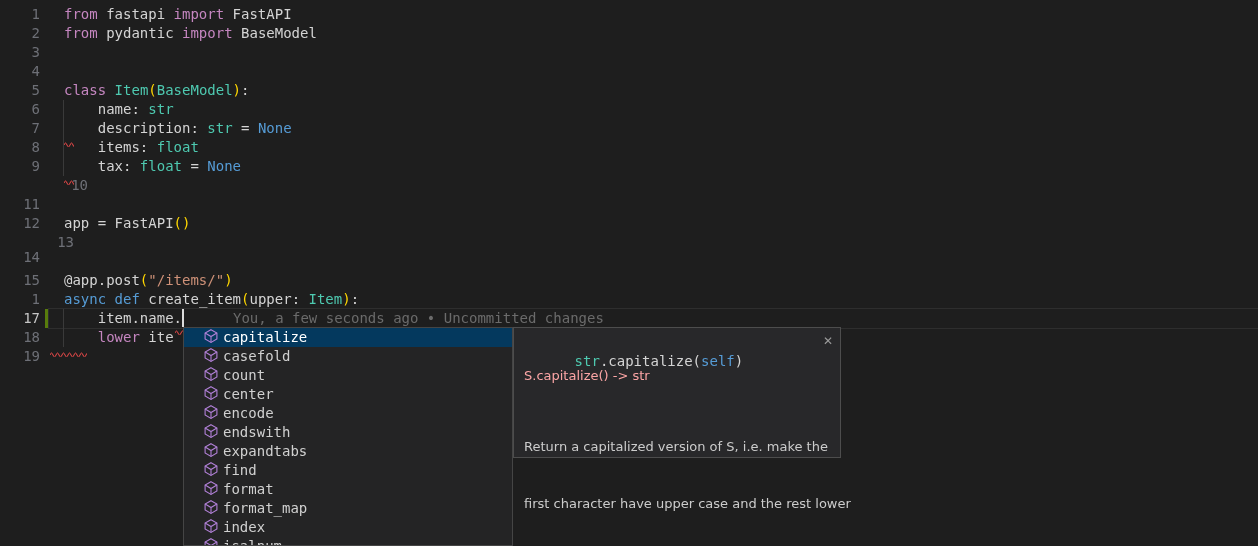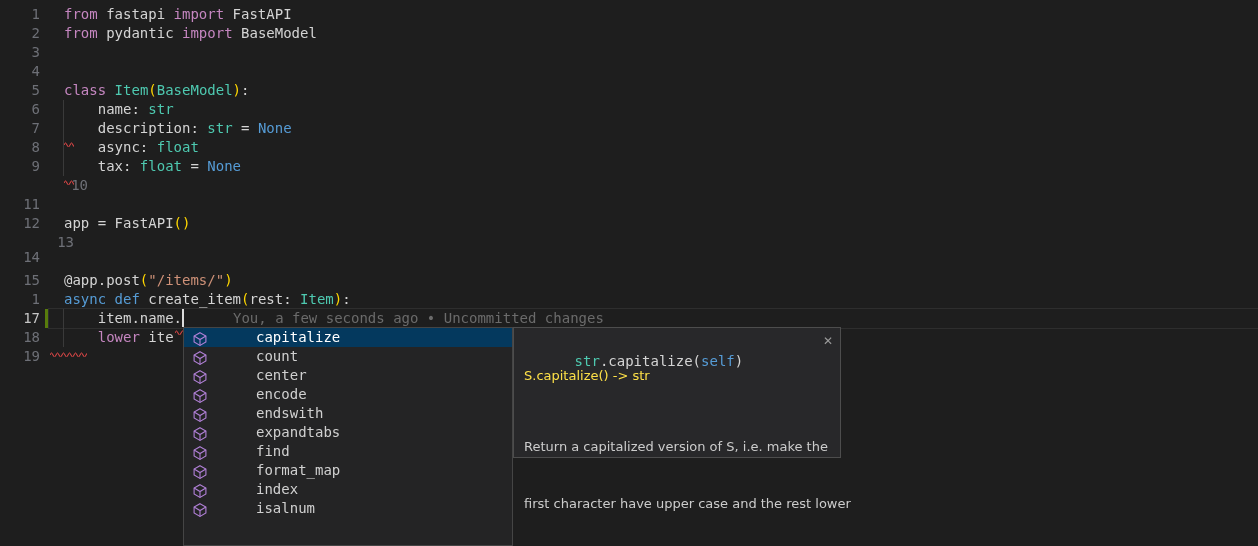--- a/index.html
+++ b/index.html
@@ -19,31 +19,31 @@
   #line-highlight{position:absolute;left:48px;right:0;top:308px;height:19px;
                   border-top:1px solid #2e2e2e;border-bottom:1px solid #2e2e2e;border-left:1px solid #2e2e2e;}
   .indent-guide{position:absolute;left:63px;width:1px;background:#3a3a3a;}
   #added-bar{position:absolute;left:45px;top:309px;width:3px;height:19px;background:#587c0c;}
   #cursor{position:absolute;left:182px;top:309px;width:2px;height:18px;background:#dcdcdc;}
   #blame{position:absolute;left:233px;top:309px;height:19px;color:#6b6b6b;white-space:pre;}
   .squiggle{position:absolute;}
   
   #suggest{position:absolute;left:183px;top:327px;width:330px;height:219px;background:#242425;
            border:1px solid #454545;box-sizing:border-box;overflow:hidden;z-index:5;}
-  .srow{position:relative;height:19px;display:flex;align-items:flex-end;padding-left:8px;color:#d0d0d0;cursor:pointer;gap:44px;}
+  .srow{position:relative;height:19px;display:flex;align-items:flex-start;padding-left:19px;color:#d0d0d0;cursor:pointer;}
   .srow .sicon{width:16px;height:16px;margin-right:4px;flex:0 0 16px;display:flex;align-items:center;}
   .srow .slabel{white-space:pre;}
   .srow.selected{background:#04395e;color:#ffffff;}
   
   #docs{position:absolute;left:513px;top:327px;width:328px;height:131px;background:#28282a;
         border:1px solid #4d4d4d;box-sizing:border-box;z-index:6;}
   #docs-header{position:absolute;left:10px;top:5px;white-space:pre;font-size:14px;}
   #docs-close{position:absolute;right:7px;top:4px;color:#9b9b9b;font-size:12px;cursor:pointer;
               font-family:"DejaVu Sans",sans-serif;}
-  #docs-summary{position:absolute;left:10px;top:38px;color:#fde047;
+  #docs-summary{position:absolute;left:10px;top:38px;color:#fca5a5;
                 font-family:"DejaVu Sans","Liberation Sans",sans-serif;font-size:13px;}
   #docs-desc{position:absolute;left:10px;top:71px;color:#cccccc;
              font-family:"DejaVu Sans","Liberation Sans",sans-serif;font-size:13px;line-height:19px;white-space:pre;}
 </style>
 </head>
 <body>
 
 <div id="screen">
 
   <div id="line-highlight"></div>
@@ -54,29 +54,29 @@
   <div id="added-bar"></div>
 
   <div id="code-lines">
       <div class="ln" style="top: 5px;"><span class="num">1</span><span class="code"><span class="tk-kw">from</span><span class="tk-fg"> fastapi </span><span class="tk-kw">import</span><span class="tk-fg"> FastAPI</span></span></div>
       <div class="ln" style="top: 24px;"><span class="num">2</span><span class="code"><span class="tk-kw">from</span><span class="tk-fg"> pydantic </span><span class="tk-kw">import</span><span class="tk-fg"> BaseModel</span></span></div>
       <div class="ln" style="top: 43px;"><span class="num">3</span><span class="code"></span></div>
       <div class="ln" style="top: 62px;"><span class="num">4</span><span class="code"></span></div>
       <div class="ln" style="top: 81px;"><span class="num">5</span><span class="code"><span class="tk-kw">class</span><span class="tk-fg"> </span><span class="tk-ty">Item</span><span class="tk-pa">(</span><span class="tk-ty">BaseModel</span><span class="tk-pa">)</span><span class="tk-fg">:</span></span></div>
       <div class="ln" style="top: 100px;"><span class="num">6</span><span class="code"><span class="tk-fg">    name: </span><span class="tk-ty">str</span></span></div>
       <div class="ln" style="top: 119px;"><span class="num">7</span><span class="code"><span class="tk-fg">    description: </span><span class="tk-ty">str</span><span class="tk-fg"> = </span><span class="tk-kb">None</span></span></div>
-      <div class="ln" style="top: 138px;"><span class="num">8</span><span class="code"><span class="tk-fg">    async: </span><span class="tk-ty">float</span></span></div>
+      <div class="ln" style="top: 138px;"><span class="num">8</span><span class="code"><span class="tk-fg">    items: </span><span class="tk-ty">float</span></span></div>
       <div class="ln" style="top: 157px;"><span class="num">9</span><span class="code"><span class="tk-fg">    tax: </span><span class="tk-ty">float</span><span class="tk-fg"> = </span><span class="tk-kb">None</span></span></div>
       <div class="ln" style="top: 176px; margin-left: 48px;"><span class="num">10</span><span class="code"></span></div>
       <div class="ln" style="top: 195px;"><span class="num">11</span><span class="code"></span></div>
       <div class="ln" style="top: 214px;"><span class="num">12</span><span class="code"><span class="tk-fg">app = FastAPI</span><span class="tk-pa">()</span></span></div>
       <div class="ln" style="top: 233px; margin-left: 34px;"><span class="num">13</span><span class="code"></span></div>
       <div class="ln" style="top: 248px;"><span class="num">14</span><span class="code"></span></div>
       <div class="ln" style="top: 271px;"><span class="num">15</span><span class="code"><span class="tk-fg">@app.post</span><span class="tk-pa">(</span><span class="tk-st">"/items/"</span><span class="tk-pa">)</span></span></div>
-      <div class="ln" style="top: 290px;"><span class="num">1</span><span class="code"><span class="tk-kb">async</span><span class="tk-fg"> </span><span class="tk-kb">def</span><span class="tk-fg"> create_item</span><span class="tk-pa">(</span><span class="tk-fg">rest: </span><span class="tk-ty">Item</span><span class="tk-pa">)</span><span class="tk-fg">:</span></span></div>
+      <div class="ln" style="top: 290px;"><span class="num">1</span><span class="code"><span class="tk-kb">async</span><span class="tk-fg"> </span><span class="tk-kb">def</span><span class="tk-fg"> create_item</span><span class="tk-pa">(</span><span class="tk-fg">upper: </span><span class="tk-ty">Item</span><span class="tk-pa">)</span><span class="tk-fg">:</span></span></div>
       <div class="ln" style="top: 309px;"><span class="num active">17</span><span class="code"><span class="tk-fg">    item.name.</span></span></div>
       <div class="ln" style="top: 328px;"><span class="num">18</span><span class="code"><span class="tk-fg">    </span><span class="tk-kw">lower</span><span class="tk-fg"> ite</span></span></div>
       <div class="ln" style="top: 347px;"><span class="num">19</span><span class="code"></span></div>
     </div>
 
   <div class="squiggle" style="left:64px;top:133px;"><svg width="10" height="6" viewBox="0 0 10 6">
         <path d="M0 4 q1.5 -4 3 0 q1.5 4 3 0 q1.5 -4 3 0 q1.5 4 3 0" fill="none" stroke="#f14c4c" stroke-width="1"></path>
       </svg></div>
   <div class="squiggle" style="left:64px;top:171px;"><svg width="10" height="6" viewBox="0 0 10 6">
         <path d="M0 4 q1.5 -4 3 0 q1.5 4 3 0 q1.5 -4 3 0 q1.5 4 3 0" fill="none" stroke="#f14c4c" stroke-width="1"></path>
@@ -102,20 +102,29 @@
         </span>
         <span class="slabel">capitalize</span>
       </div>
       <div class="srow">
         <span class="sicon">
           <svg width="16" height="16" viewBox="0 0 16 16">
             <path d="M8 1.7 L13.9 5.1 L13.9 11 L8 14.4 L2.1 11 L2.1 5.1 Z" fill="none" stroke="#b180d7" stroke-width="1.1"></path>
             <path d="M2.1 5.1 L8 8.5 L13.9 5.1 M8 8.5 L8 14.4" fill="none" stroke="#b180d7" stroke-width="1.1"></path>
           </svg>
         </span>
+        <span class="slabel">casefold</span>
+      </div>
+      <div class="srow">
+        <span class="sicon">
+          <svg width="16" height="16" viewBox="0 0 16 16">
+            <path d="M8 1.7 L13.9 5.1 L13.9 11 L8 14.4 L2.1 11 L2.1 5.1 Z" fill="none" stroke="#b180d7" stroke-width="1.1"></path>
+            <path d="M2.1 5.1 L8 8.5 L13.9 5.1 M8 8.5 L8 14.4" fill="none" stroke="#b180d7" stroke-width="1.1"></path>
+          </svg>
+        </span>
         <span class="slabel">count</span>
       </div>
       <div class="srow">
         <span class="sicon">
           <svg width="16" height="16" viewBox="0 0 16 16">
             <path d="M8 1.7 L13.9 5.1 L13.9 11 L8 14.4 L2.1 11 L2.1 5.1 Z" fill="none" stroke="#b180d7" stroke-width="1.1"></path>
             <path d="M2.1 5.1 L8 8.5 L13.9 5.1 M8 8.5 L8 14.4" fill="none" stroke="#b180d7" stroke-width="1.1"></path>
           </svg>
         </span>
         <span class="slabel">center</span>
@@ -148,20 +157,29 @@
         <span class="slabel">expandtabs</span>
       </div>
       <div class="srow">
         <span class="sicon">
           <svg width="16" height="16" viewBox="0 0 16 16">
             <path d="M8 1.7 L13.9 5.1 L13.9 11 L8 14.4 L2.1 11 L2.1 5.1 Z" fill="none" stroke="#b180d7" stroke-width="1.1"></path>
             <path d="M2.1 5.1 L8 8.5 L13.9 5.1 M8 8.5 L8 14.4" fill="none" stroke="#b180d7" stroke-width="1.1"></path>
           </svg>
         </span>
         <span class="slabel">find</span>
+      </div>
+      <div class="srow">
+        <span class="sicon">
+          <svg width="16" height="16" viewBox="0 0 16 16">
+            <path d="M8 1.7 L13.9 5.1 L13.9 11 L8 14.4 L2.1 11 L2.1 5.1 Z" fill="none" stroke="#b180d7" stroke-width="1.1"></path>
+            <path d="M2.1 5.1 L8 8.5 L13.9 5.1 M8 8.5 L8 14.4" fill="none" stroke="#b180d7" stroke-width="1.1"></path>
+          </svg>
+        </span>
+        <span class="slabel">format</span>
       </div>
       <div class="srow">
         <span class="sicon">
           <svg width="16" height="16" viewBox="0 0 16 16">
             <path d="M8 1.7 L13.9 5.1 L13.9 11 L8 14.4 L2.1 11 L2.1 5.1 Z" fill="none" stroke="#b180d7" stroke-width="1.1"></path>
             <path d="M2.1 5.1 L8 8.5 L13.9 5.1 M8 8.5 L8 14.4" fill="none" stroke="#b180d7" stroke-width="1.1"></path>
           </svg>
         </span>
         <span class="slabel">format_map</span>
       </div>

